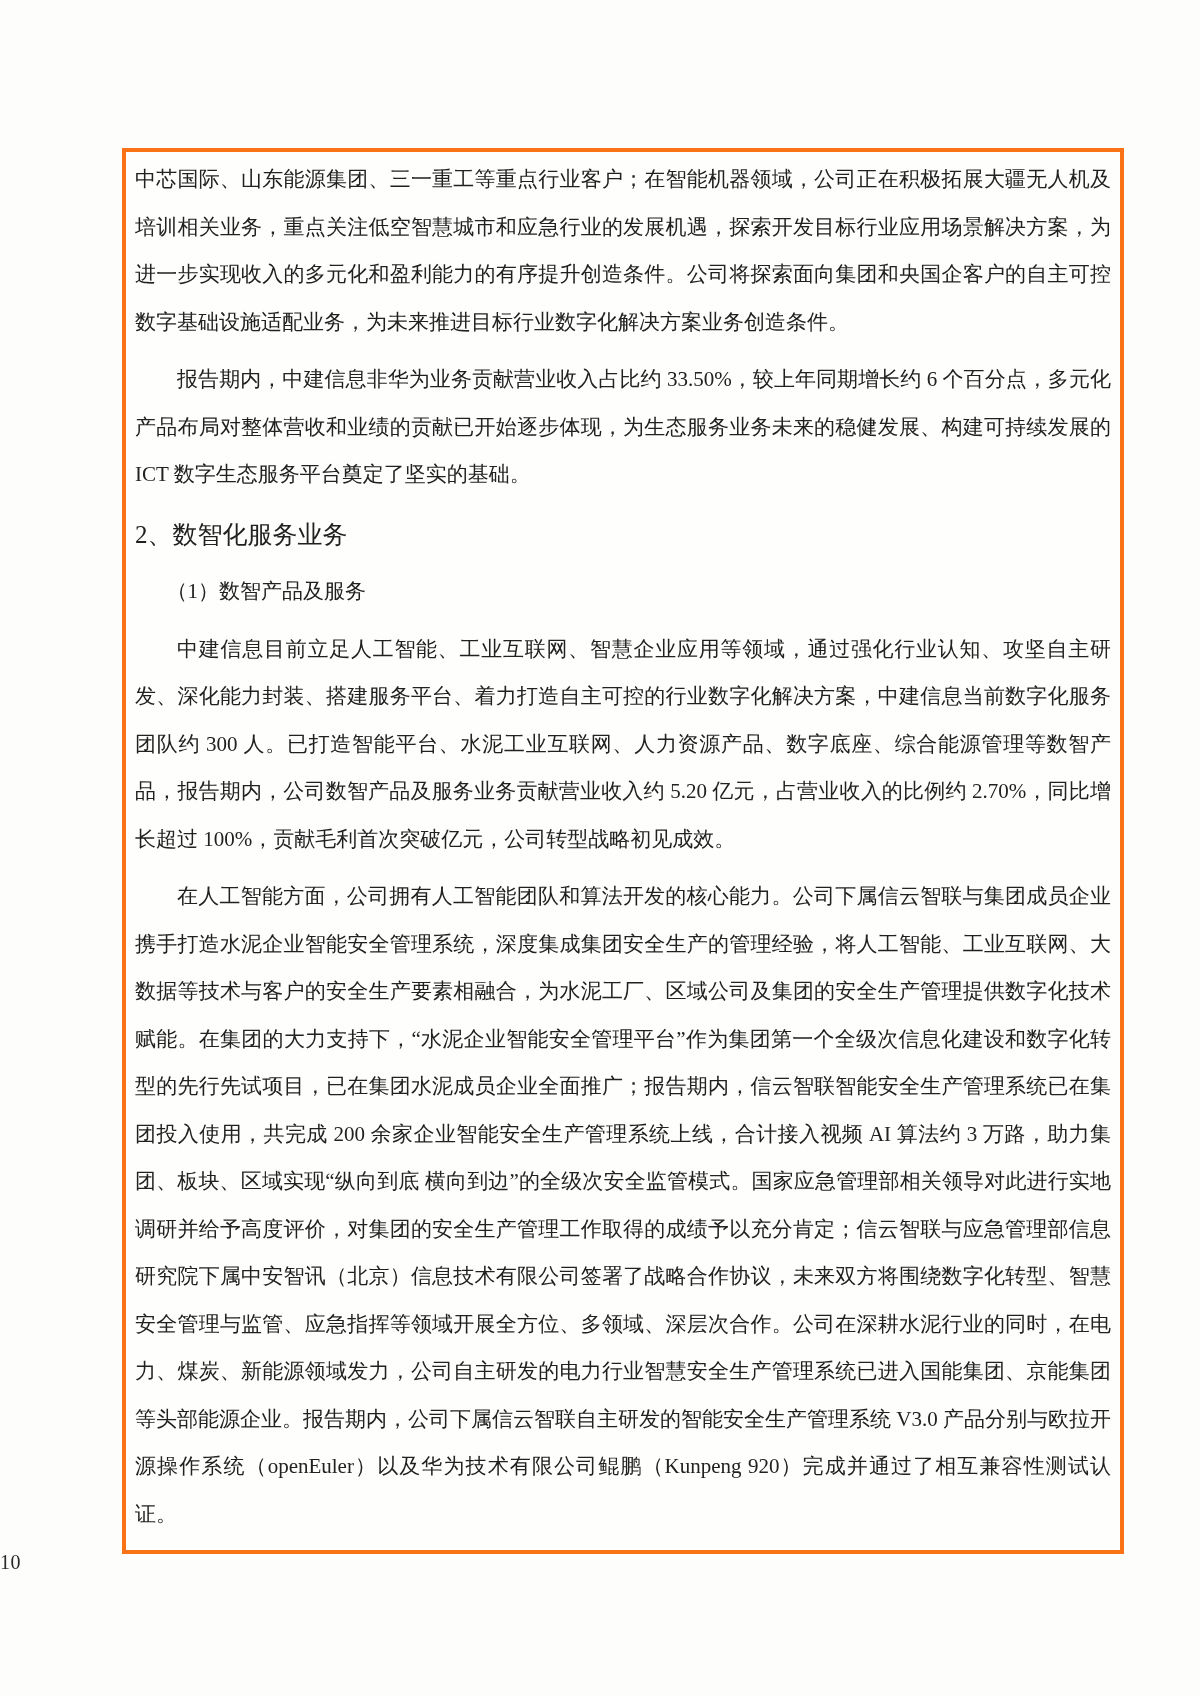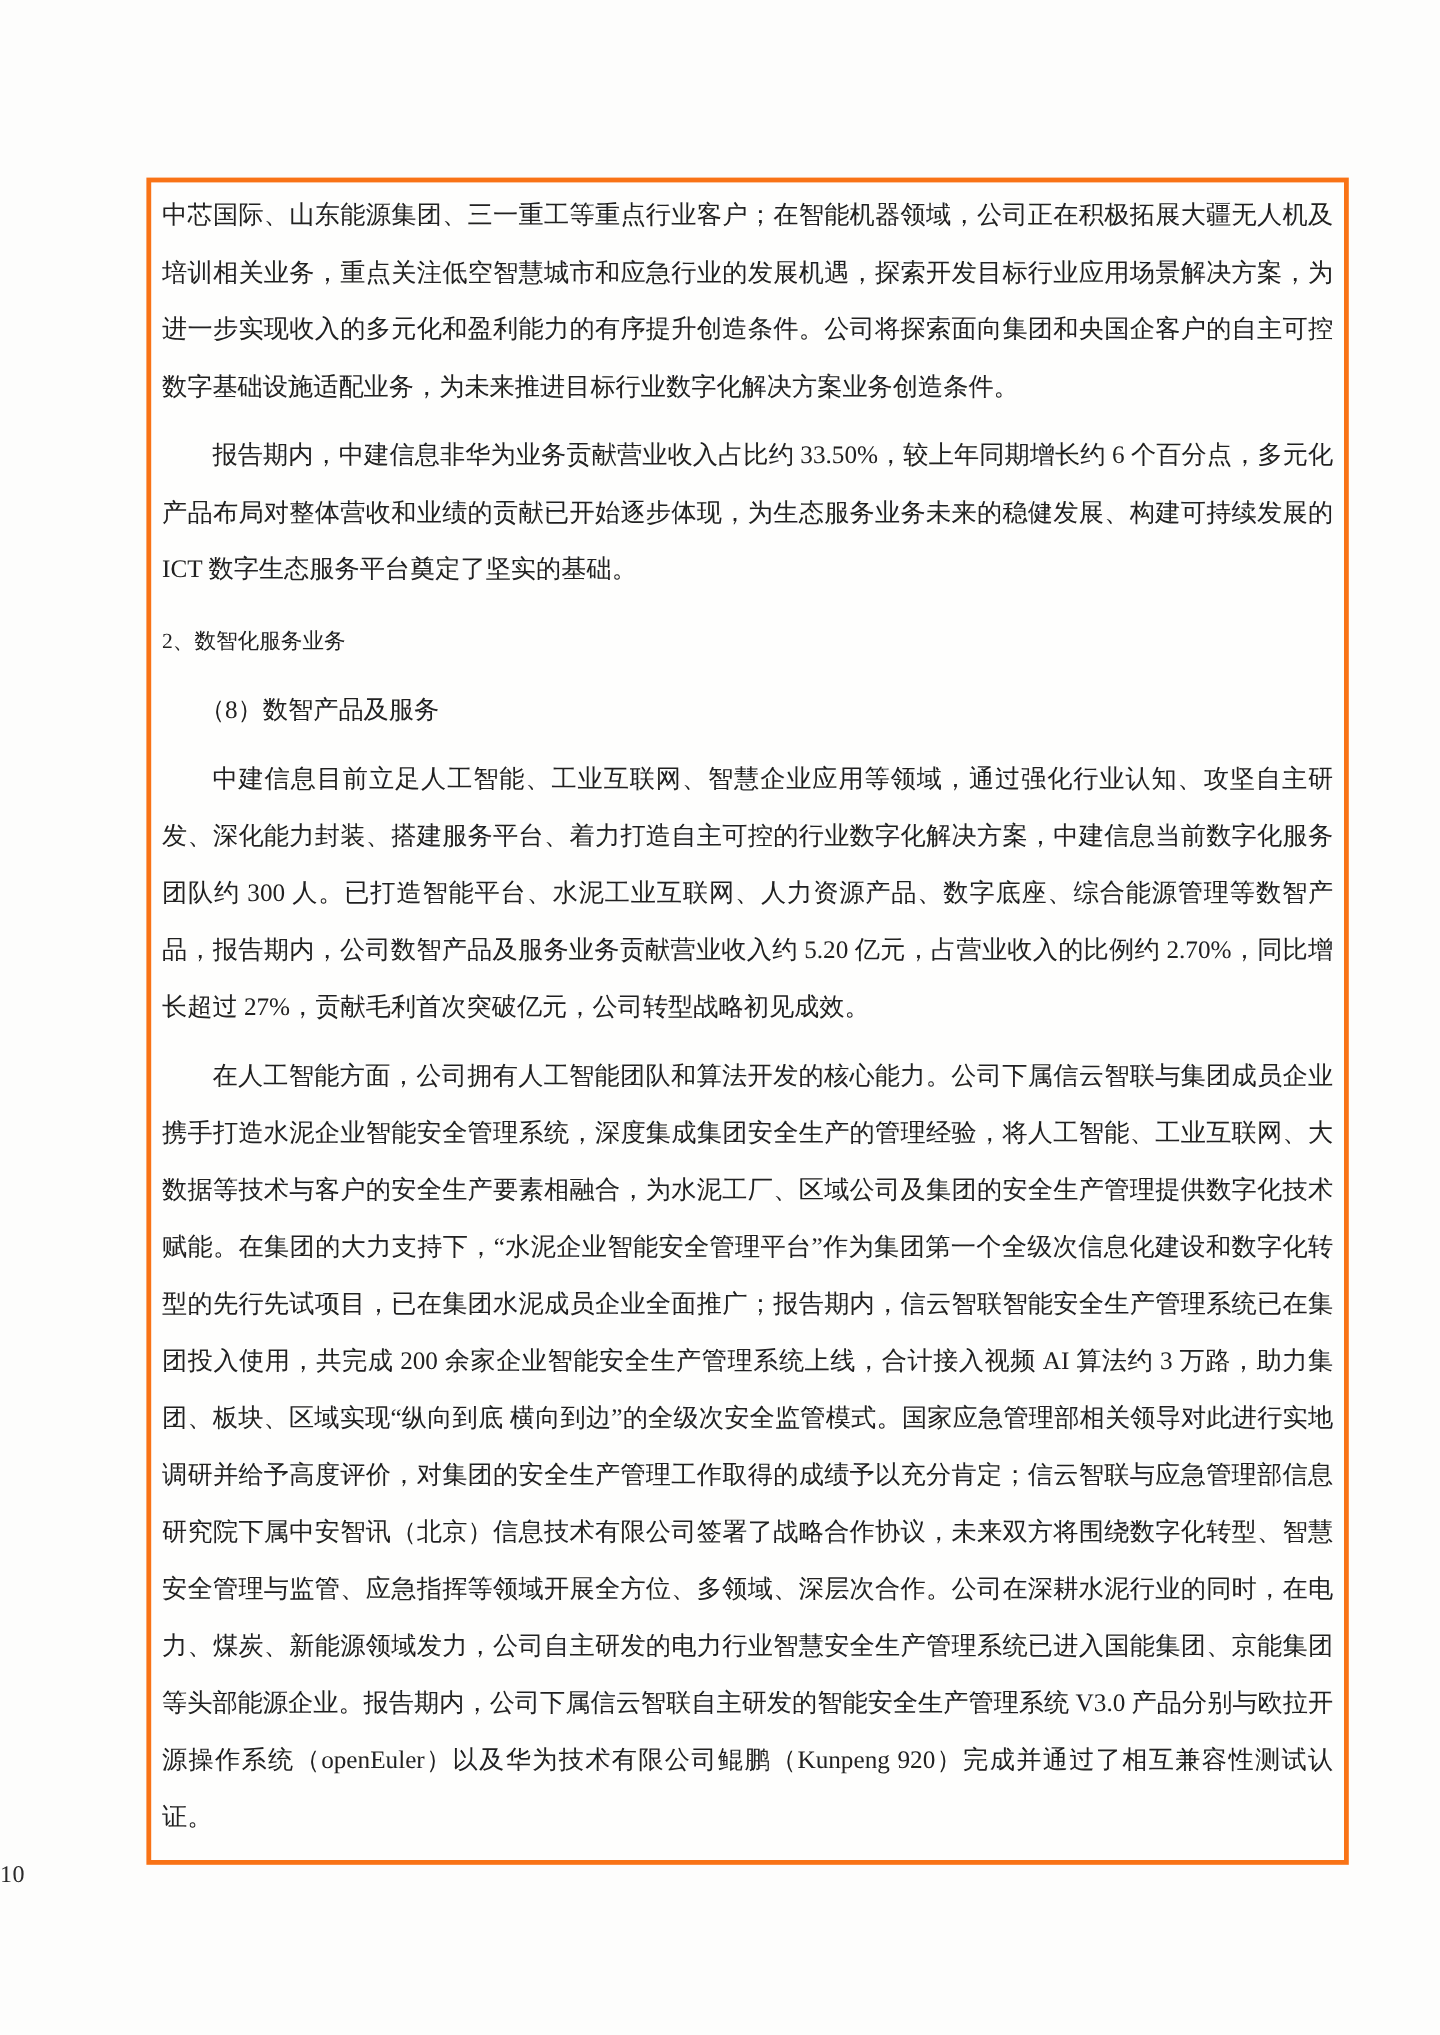--- a/index.html
+++ b/index.html
@@ -28,21 +28,21 @@
     text-align: justify;
     text-indent: 2em;
     margin-top: 10px;
     word-break: break-all;
   }
   .para.first {
     margin-top: 1px;
     text-indent: 0;
   }
   .heading {
-    font-size: 18px;
+    font-size: 25px;
     line-height: 47.5px;
     text-indent: 0;
     margin-top: 12px;
   }
   .subheading {
     font-size: 21px;
     line-height: 47.5px;
     text-indent: 1.5em;
     margin-top: 10px;
   }
@@ -63,23 +63,23 @@
 <div class="page">
 
   <div class="content-box">
 
     <p class="para first">中芯国际、山东能源集团、三一重工等重点行业客户；在智能机器领域，公司正在积极拓展大疆无人机及培训相关业务，重点关注低空智慧城市和应急行业的发展机遇，探索开发目标行业应用场景解决方案，为进一步实现收入的多元化和盈利能力的有序提升创造条件。公司将探索面向集团和央国企客户的自主可控数字基础设施适配业务，为未来推进目标行业数字化解决方案业务创造条件。</p>
 
     <p class="para">报告期内，中建信息非华为业务贡献营业收入占比约 33.50%，较上年同期增长约 6 个百分点，多元化产品布局对整体营收和业绩的贡献已开始逐步体现，为生态服务业务未来的稳健发展、构建可持续发展的 ICT 数字生态服务平台奠定了坚实的基础。</p>
 
     <p class="heading">2、数智化服务业务</p>
 
-    <p class="subheading">（8）数智产品及服务</p>
+    <p class="subheading">（1）数智产品及服务</p>
 
-    <p class="para">中建信息目前立足人工智能、工业互联网、智慧企业应用等领域，通过强化行业认知、攻坚自主研发、深化能力封装、搭建服务平台、着力打造自主可控的行业数字化解决方案，中建信息当前数字化服务团队约 300 人。已打造智能平台、水泥工业互联网、人力资源产品、数字底座、综合能源管理等数智产品，报告期内，公司数智产品及服务业务贡献营业收入约 5.20 亿元，占营业收入的比例约 2.70%，同比增长超过 27%，贡献毛利首次突破亿元，公司转型战略初见成效。</p>
+    <p class="para">中建信息目前立足人工智能、工业互联网、智慧企业应用等领域，通过强化行业认知、攻坚自主研发、深化能力封装、搭建服务平台、着力打造自主可控的行业数字化解决方案，中建信息当前数字化服务团队约 300 人。已打造智能平台、水泥工业互联网、人力资源产品、数字底座、综合能源管理等数智产品，报告期内，公司数智产品及服务业务贡献营业收入约 5.20 亿元，占营业收入的比例约 2.70%，同比增长超过 100%，贡献毛利首次突破亿元，公司转型战略初见成效。</p>
 
     <p class="para">在人工智能方面，公司拥有人工智能团队和算法开发的核心能力。公司下属信云智联与集团成员企业携手打造水泥企业智能安全管理系统，深度集成集团安全生产的管理经验，将人工智能、工业互联网、大数据等技术与客户的安全生产要素相融合，为水泥工厂、区域公司及集团的安全生产管理提供数字化技术赋能。在集团的大力支持下，“水泥企业智能安全管理平台”作为集团第一个全级次信息化建设和数字化转型的先行先试项目，已在集团水泥成员企业全面推广；报告期内，信云智联智能安全生产管理系统已在集团投入使用，共完成 200 余家企业智能安全生产管理系统上线，合计接入视频 AI 算法约 3 万路，助力集团、板块、区域实现“纵向到底 横向到边”的全级次安全监管模式。国家应急管理部相关领导对此进行实地调研并给予高度评价，对集团的安全生产管理工作取得的成绩予以充分肯定；信云智联与应急管理部信息研究院下属中安智讯（北京）信息技术有限公司签署了战略合作协议，未来双方将围绕数字化转型、智慧安全管理与监管、应急指挥等领域开展全方位、多领域、深层次合作。公司在深耕水泥行业的同时，在电力、煤炭、新能源领域发力，公司自主研发的电力行业智慧安全生产管理系统已进入国能集团、京能集团等头部能源企业。报告期内，公司下属信云智联自主研发的智能安全生产管理系统 V3.0 产品分别与欧拉开源操作系统（openEuler）以及华为技术有限公司鲲鹏（Kunpeng 920）完成并通过了相互兼容性测试认证。</p>
 
   </div>
 
   <div class="page-number">10</div>
 
 </div>
 
 </body></html>

